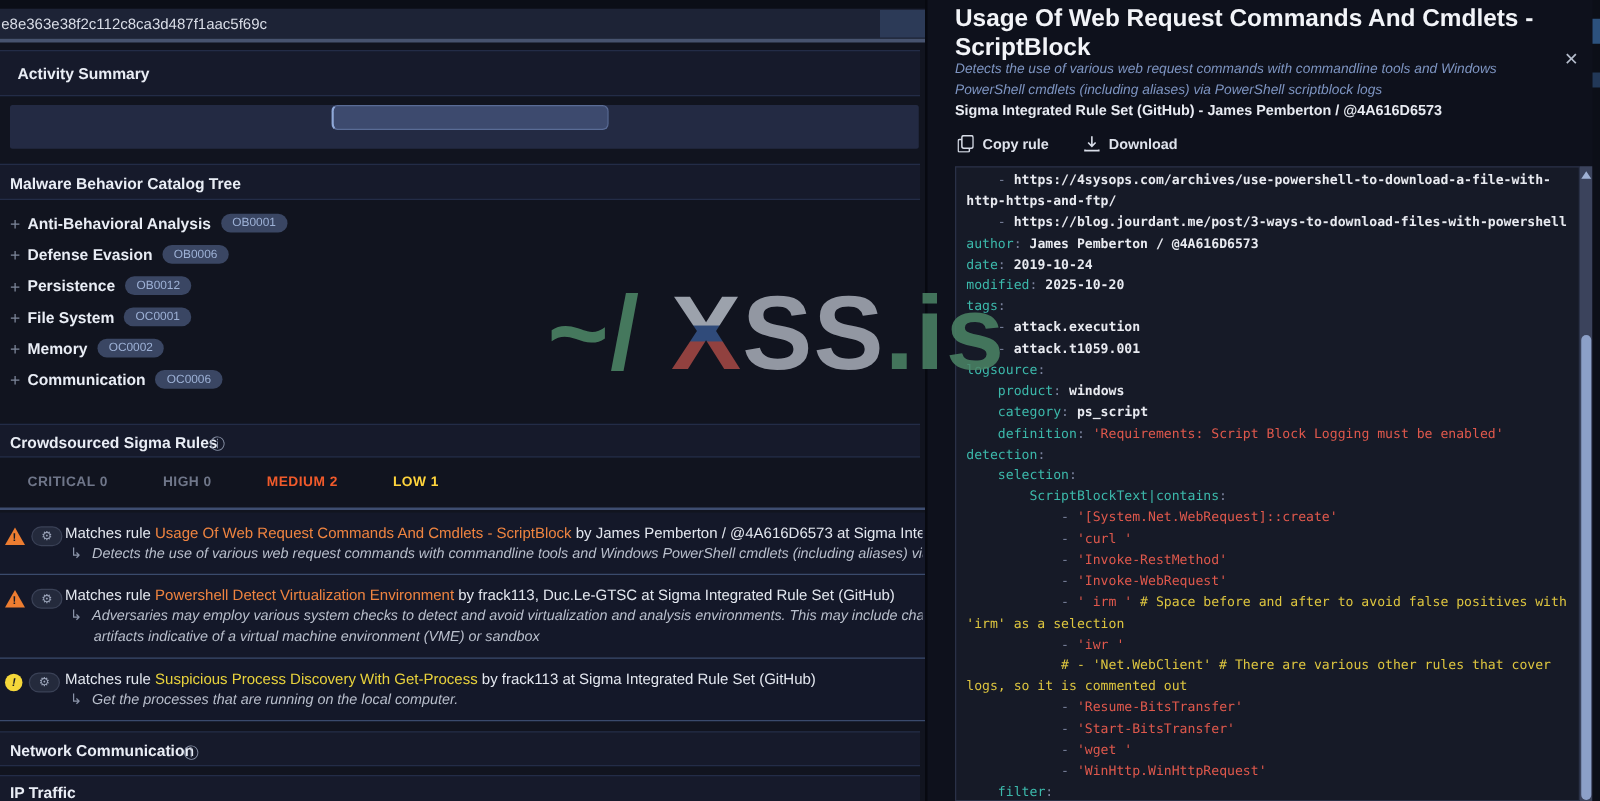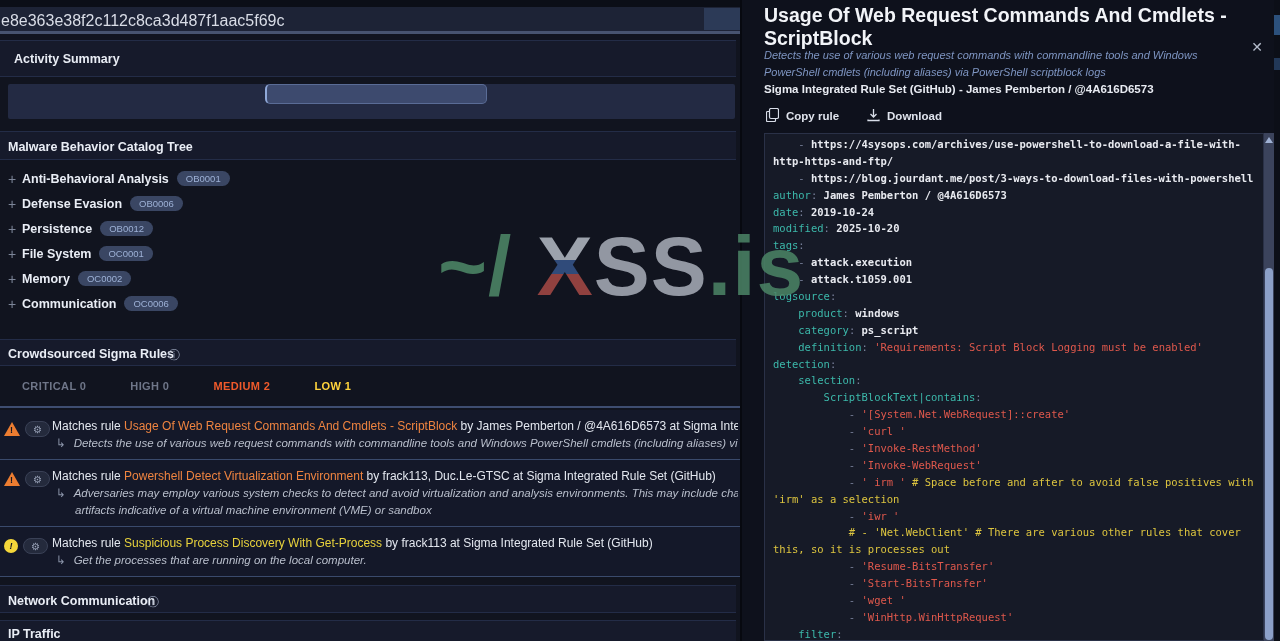--- a/index.html
+++ b/index.html
@@ -3,21 +3,21 @@
 <meta charset="utf-8">
 <style>
   * { margin:0; padding:0; box-sizing:border-box; }
   html,body { width:1280px; height:641px; overflow:hidden; background:#11141f;
     font-family:"Liberation Sans", sans-serif; }
 
   
   #left-panel { position:absolute; left:0; top:0; width:740px; height:641px; background:#11141f; }
   #top-strip { position:absolute; left:0; top:0; width:740px; height:7px; background:#0b0e17; }
   #hash-bar { position:absolute; left:0; top:7px; width:740px; height:24px; background:#1d2336; }
-  #hash-bar span { position:absolute; left:1px; top:5px; font-size:16px; color:#d9dde7; letter-spacing:0;text-align:right; }
+  #hash-bar span { position:absolute; left:1px; top:5px; font-size:12px; color:#d9dde7; letter-spacing:0;text-align:right; }
   #hash-scroll-piece { position:absolute; left:704px; top:8px; width:36px; height:22px; background:#2c3a57; }
   #blue-line { position:absolute; left:0; top:31px; width:740px; height:3px; background:#47536f; }
 
   .band { position:absolute; left:0; width:736px; background:#161a2b; border-top:1px solid #232c47; border-bottom:1px solid #232c47; }
   .band-title { font-size:12.5px; font-weight:bold; color:#e9edf5; }
   #activity-band { top:40px; height:37px; }
   #activity-band .band-title { position:absolute; left:14px; top:11px; }
 
   #summary-card { position:absolute; left:8px; top:84px; width:727px; height:35px; background:#232a43; border-radius:2px; }
   #tooltip-box { position:absolute; left:257px; top:0px; width:222px; height:20px; background:#3d4a6e;
@@ -267,21 +267,21 @@
         <div class="cl"><span class="ct-p">    </span><span class="ct-k">selection</span><span class="ct-p">:</span></div>
         <div class="cl"><span class="ct-p">        </span><span class="ct-k">ScriptBlockText|contains</span><span class="ct-p">:</span></div>
         <div class="cl"><span class="ct-p">            - </span><span class="ct-s">'[System.Net.WebRequest]::create'</span></div>
         <div class="cl"><span class="ct-p">            - </span><span class="ct-s">'curl '</span></div>
         <div class="cl"><span class="ct-p">            - </span><span class="ct-s">'Invoke-RestMethod'</span></div>
         <div class="cl"><span class="ct-p">            - </span><span class="ct-s">'Invoke-WebRequest'</span></div>
         <div class="cl"><span class="ct-p">            - </span><span class="ct-s">' irm ' </span><span class="ct-c"># Space before and after to avoid false positives with</span></div>
         <div class="cl"><span class="ct-c">'irm' as a selection</span></div>
         <div class="cl"><span class="ct-p">            - </span><span class="ct-s">'iwr '</span></div>
         <div class="cl"><span class="ct-p">            </span><span class="ct-c"># - 'Net.WebClient' # There are various other rules that cover</span></div>
-        <div class="cl"><span class="ct-c">this, so it is processes out</span></div>
+        <div class="cl"><span class="ct-c">logs, so it is commented out</span></div>
         <div class="cl"><span class="ct-p">            - </span><span class="ct-s">'Resume-BitsTransfer'</span></div>
         <div class="cl"><span class="ct-p">            - </span><span class="ct-s">'Start-BitsTransfer'</span></div>
         <div class="cl"><span class="ct-p">            - </span><span class="ct-s">'wget '</span></div>
         <div class="cl"><span class="ct-p">            - </span><span class="ct-s">'WinHttp.WinHttpRequest'</span></div>
         <div class="cl"><span class="ct-p">    </span><span class="ct-k">filter</span><span class="ct-p">:</span></div>
       </div>
   </div>
   <div id="code-scrollbar">
     <div id="scroll-up-icon"></div>
     <div id="scroll-thumb"></div>

